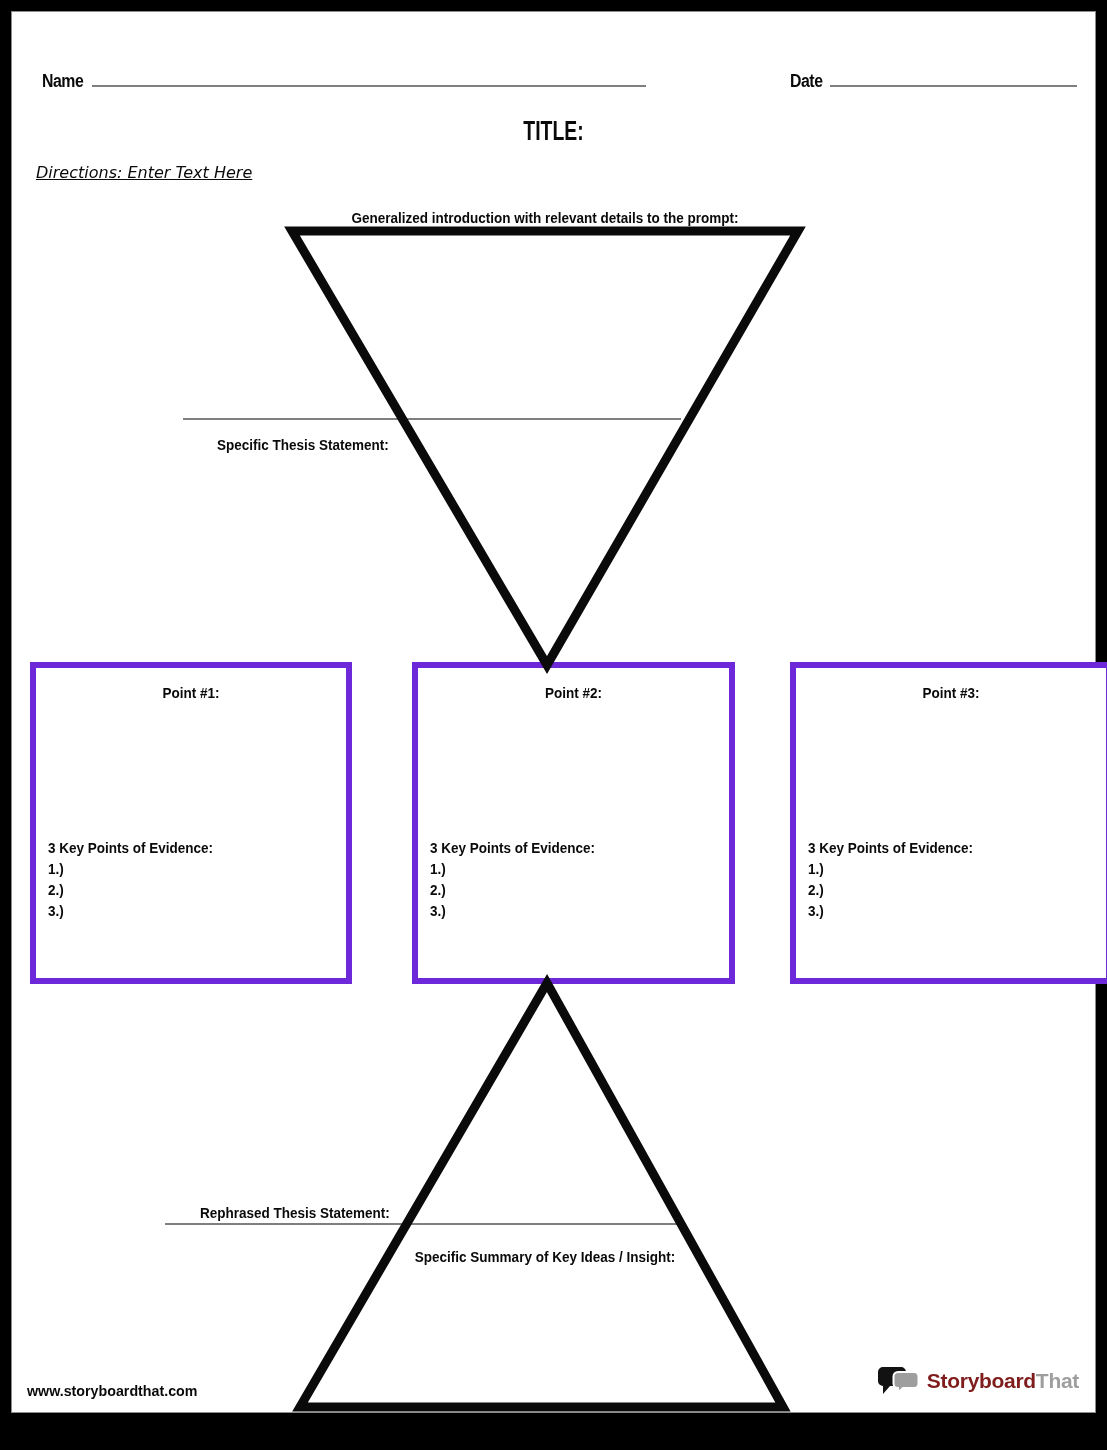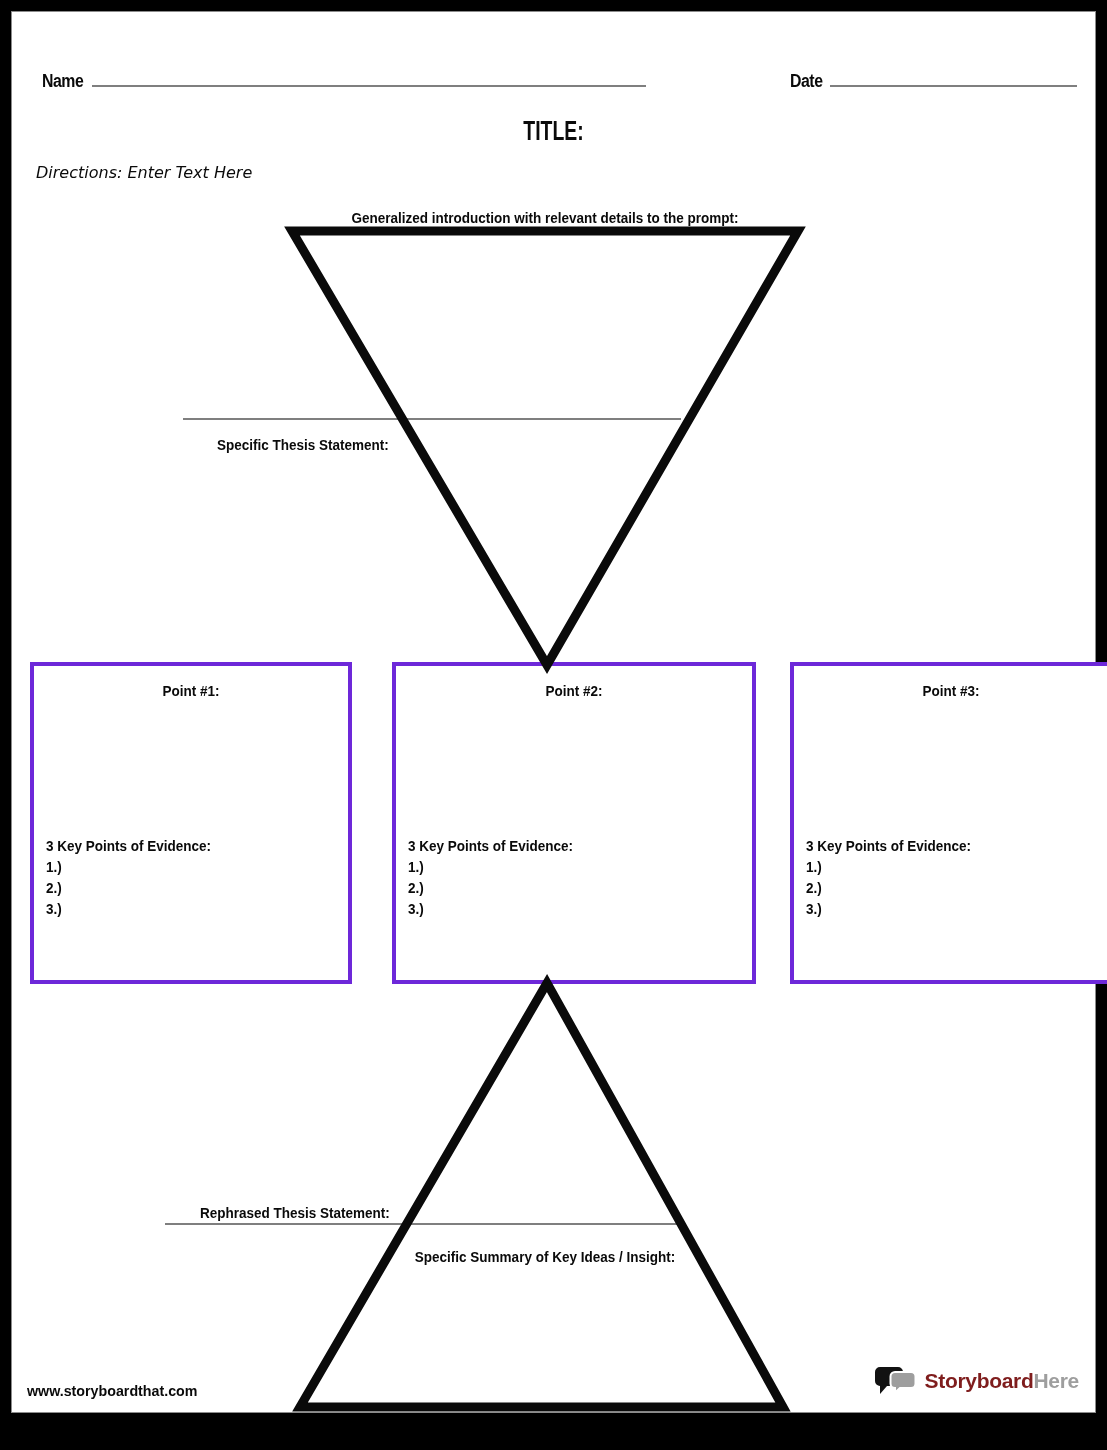--- a/index.html
+++ b/index.html
@@ -45,20 +45,21 @@
     transform-origin: center;
     white-space: nowrap;
   }
   .directions {
     position: absolute;
     left: 24px; top: 151px;
     font-size: 16px;
     font-style: italic;
     font-family: "DejaVu Sans", sans-serif;
     white-space: nowrap;
+    text-decoration: underline;
   }
   .small-label {
     position: absolute;
     font-size: 15px;
     font-weight: bold;
     white-space: nowrap;
     transform: scaleX(0.9);
     transform-origin: left center;
   }
   .center-label {
@@ -68,21 +69,21 @@
     text-align: center;
     white-space: nowrap;
     transform: scaleX(0.9);
     transform-origin: center;
   }
   .point-box {
     position: absolute;
     top: 650px;
     width: 322px;
     height: 322px;
-    border: 4px solid #6d28d9;
+    border: 6px solid #6d28d9;
     background: #fff;
   }
   .point-title {
     position: absolute;
     left: 0; right: 0; top: 16px;
     text-align: center;
     font-size: 15px;
     font-weight: bold;
     transform: scaleX(0.9);
     transform-origin: center;
@@ -152,21 +153,21 @@
   <div class="point-box" style="left:18px;">
     <div class="point-title">Point #1:</div>
     <div class="evidence">
       <div>3 Key Points of Evidence:</div>
       <div>1.)</div>
       <div>2.)</div>
       <div>3.)</div>
     </div>
   </div>
 
-  <div class="point-box" style="left:380px; width:364px;">
+  <div class="point-box" style="left:400px; width:323px;">
     <div class="point-title">Point #2:</div>
     <div class="evidence">
       <div>3 Key Points of Evidence:</div>
       <div>1.)</div>
       <div>2.)</div>
       <div>3.)</div>
     </div>
   </div>
 
   <div class="point-box" style="left:778px;">
@@ -189,17 +190,17 @@
   </svg>
 
   <div class="footer-url">www.storyboardthat.com</div>
 
   <div class="logo">
     <svg width="42" height="32" viewBox="0 0 42 32">
       <path d="M6,2 h17 a5,5 0 0 1 5,5 v9 a5,5 0 0 1 -5,5 h-11 l-7,8 v-8 h0 a5,5 0 0 1 -5,-5 v-9 a5,5 0 0 1 5,-5 z" fill="#121212"></path>
       <path d="M20,7 h16 a4.5,4.5 0 0 1 4.5,4.5 v7 a4.5,4.5 0 0 1 -4.5,4.5 h-11 l-5,4.5 v-4.5 h0 a4.5,4.5 0 0 1 -4.5,-4.5 v-7 a4.5,4.5 0 0 1 4.5,-4.5 z" fill="#9e9e9e" stroke="#ffffff" stroke-width="2"></path>
     </svg>
     <div class="logo-text">
-      <span class="storyboard">Storyboard</span><span class="that">Here</span>
+      <span class="storyboard">Storyboard</span><span class="that">That</span>
     </div>
   </div>
 
 </div>
 
 </body></html>

